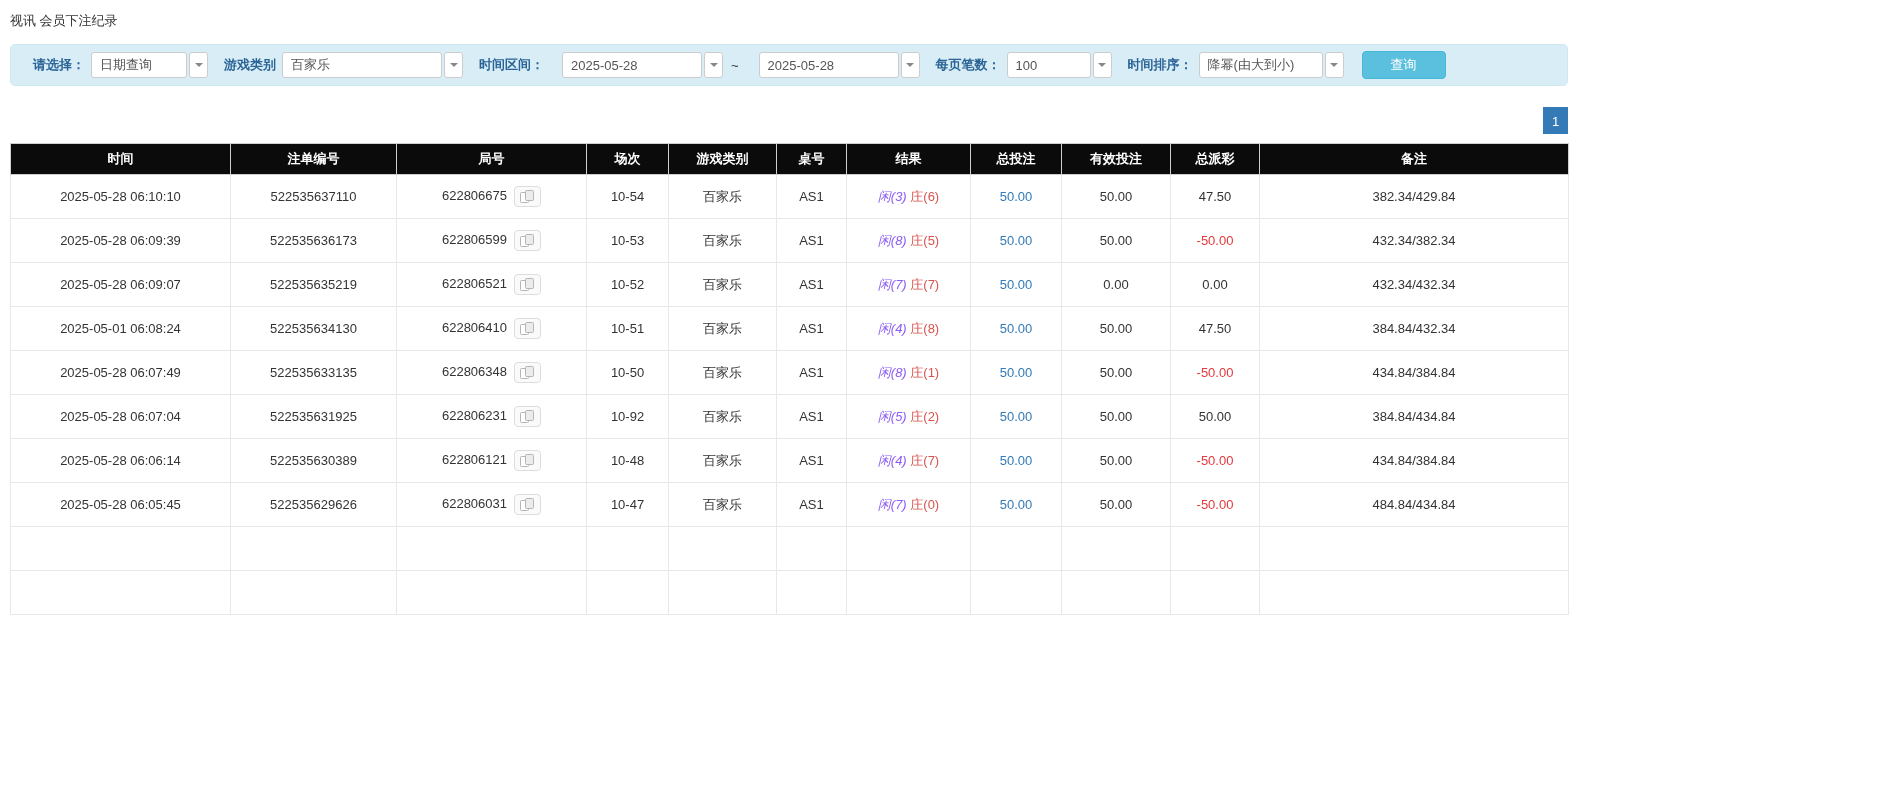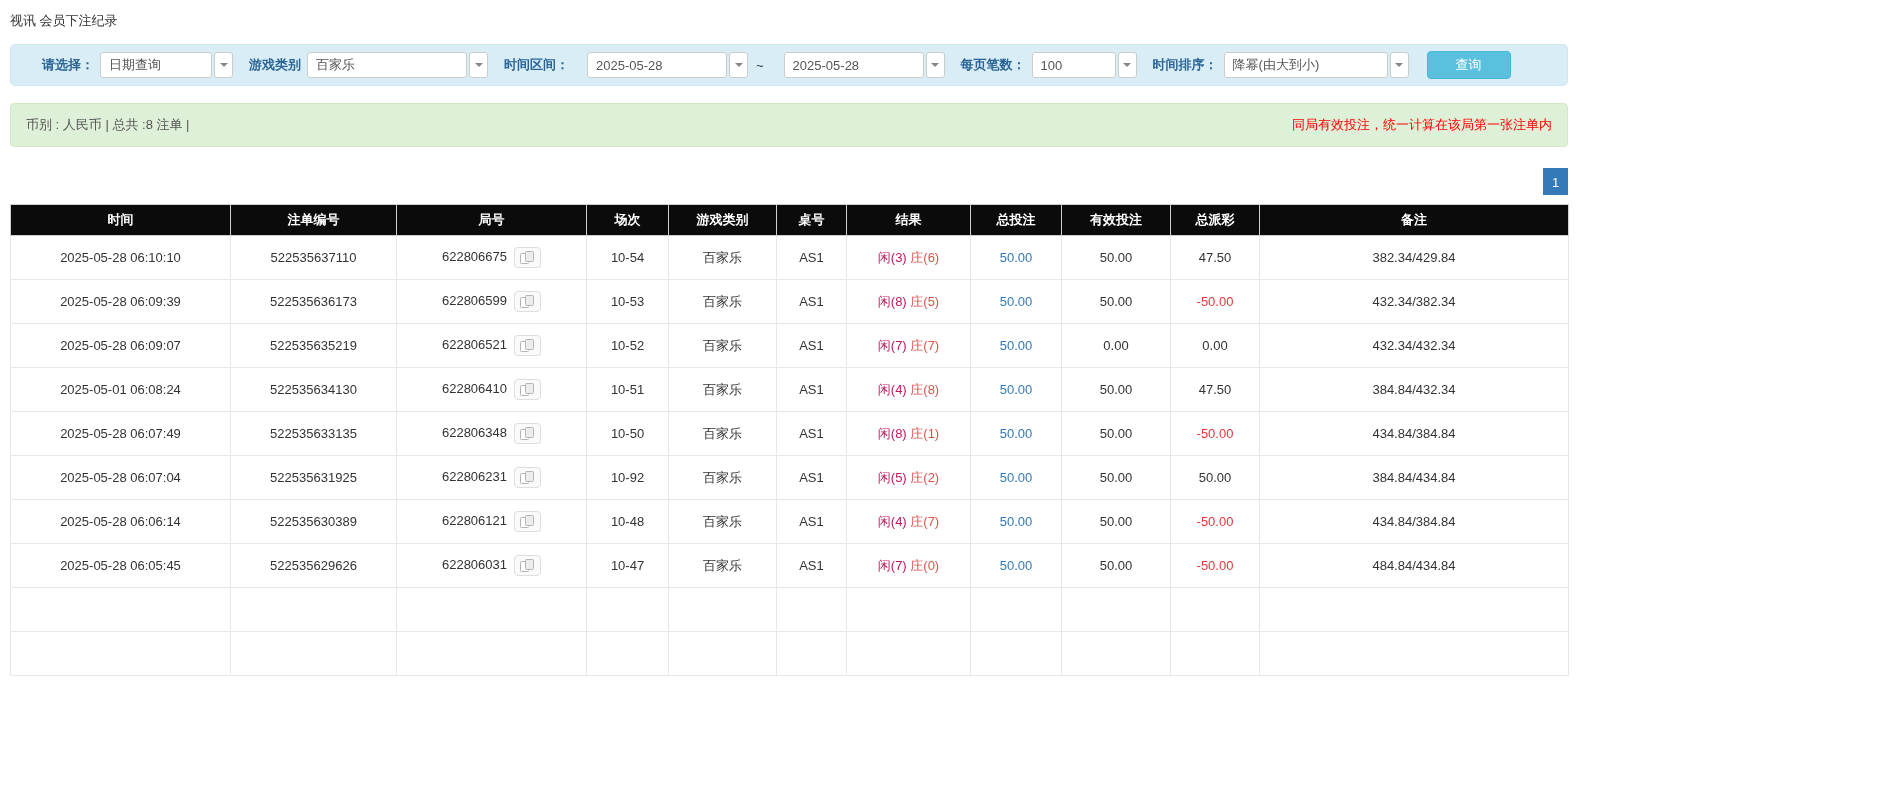--- a/index.html
+++ b/index.html
@@ -31,21 +31,21 @@
     align-items: center;
     gap: 6px;
     height: 42px;
   }
   .flabel {
     color: #2a6496;
     font-weight: bold;
     white-space: nowrap;
     margin-left: 10px;
   }
-  .flabel:first-child { margin-left: 17px; }
+  .flabel:first-child { margin-left: 8px; }
   .combo { display: inline-flex; align-items: center; gap: 2px; }
   .combo-input {
     height: 26px;
     border: 1px solid #ccc;
     border-radius: 3px;
     padding: 2px 8px;
     font-size: 13px;
     color: #555;
     background: #fff;
     font-family: "Liberation Sans", "DejaVu Sans", sans-serif;
@@ -63,25 +63,25 @@
     padding: 0;
   }
   .caret {
     display: inline-block;
     width: 0; height: 0;
     border-left: 4px solid transparent;
     border-right: 4px solid transparent;
     border-top: 4px solid #888;
   }
   .range-sep { color: #333; margin: 0 2px; }
-  .w-query { width: 112px; }
+  .w-query { width: 96px; }
   .w-game  { width: 160px; }
   .w-date  { width: 140px; margin-left: 12px; }
   .w-size  { width: 84px; }
-  .w-sort  { width: 164px; }
+  .w-sort  { width: 124px; }
   .btn-search {
     margin-left: 12px;
     height: 28px;
     padding: 0 28px;
     background: #5bc0de;
     border: 1px solid #46b8da;
     border-radius: 4px;
     color: #fff;
     font-size: 13px;
     cursor: pointer;
@@ -142,21 +142,21 @@
     padding: 0 4px;
     overflow: hidden;
     white-space: nowrap;
   }
   tr.summary-row td {
     background: #9d9d9d;
     color: #fff;
     height: 32px;
     border: 1px solid #c8c8c8;
   }
-  .player { color: #be185d; }
+  .player { color: #8b5cf6; font-style: italic; }
   .banker { color: #d9534f; }
   .bet-link { color: #337ab7; text-decoration: none; cursor: pointer; }
   .neg { color: #e4393c; }
   .round-icon {
     display: inline-flex;
     align-items: center;
     justify-content: center;
     margin-left: 7px;
     padding: 3px 5px;
     border: 1px solid #ddd;
@@ -217,24 +217,20 @@
     <span class="combo">
       <input class="combo-input w-sort" value="降幂(由大到小)" style="">
       <button class="combo-btn">
         <span class="caret"></span>
       </button>
     </span>
 
     <button class="btn-search">查询</button>
   </div>
 
-  <div class="summary-bar">
-    <span class="summary-left">币别 : 人民币 | 总共 :8 注单 |</span>
-    <span class="summary-note">同局有效投注，统一计算在该局第一张注单内</span>
-  </div>
 
   <div class="pagination">
     <span class="page-btn">1</span>
   </div>
 
   <table class="records">
     <colgroup>
       <col style="width:220px">
         <col style="width:166px">
         <col style="width:190px">

